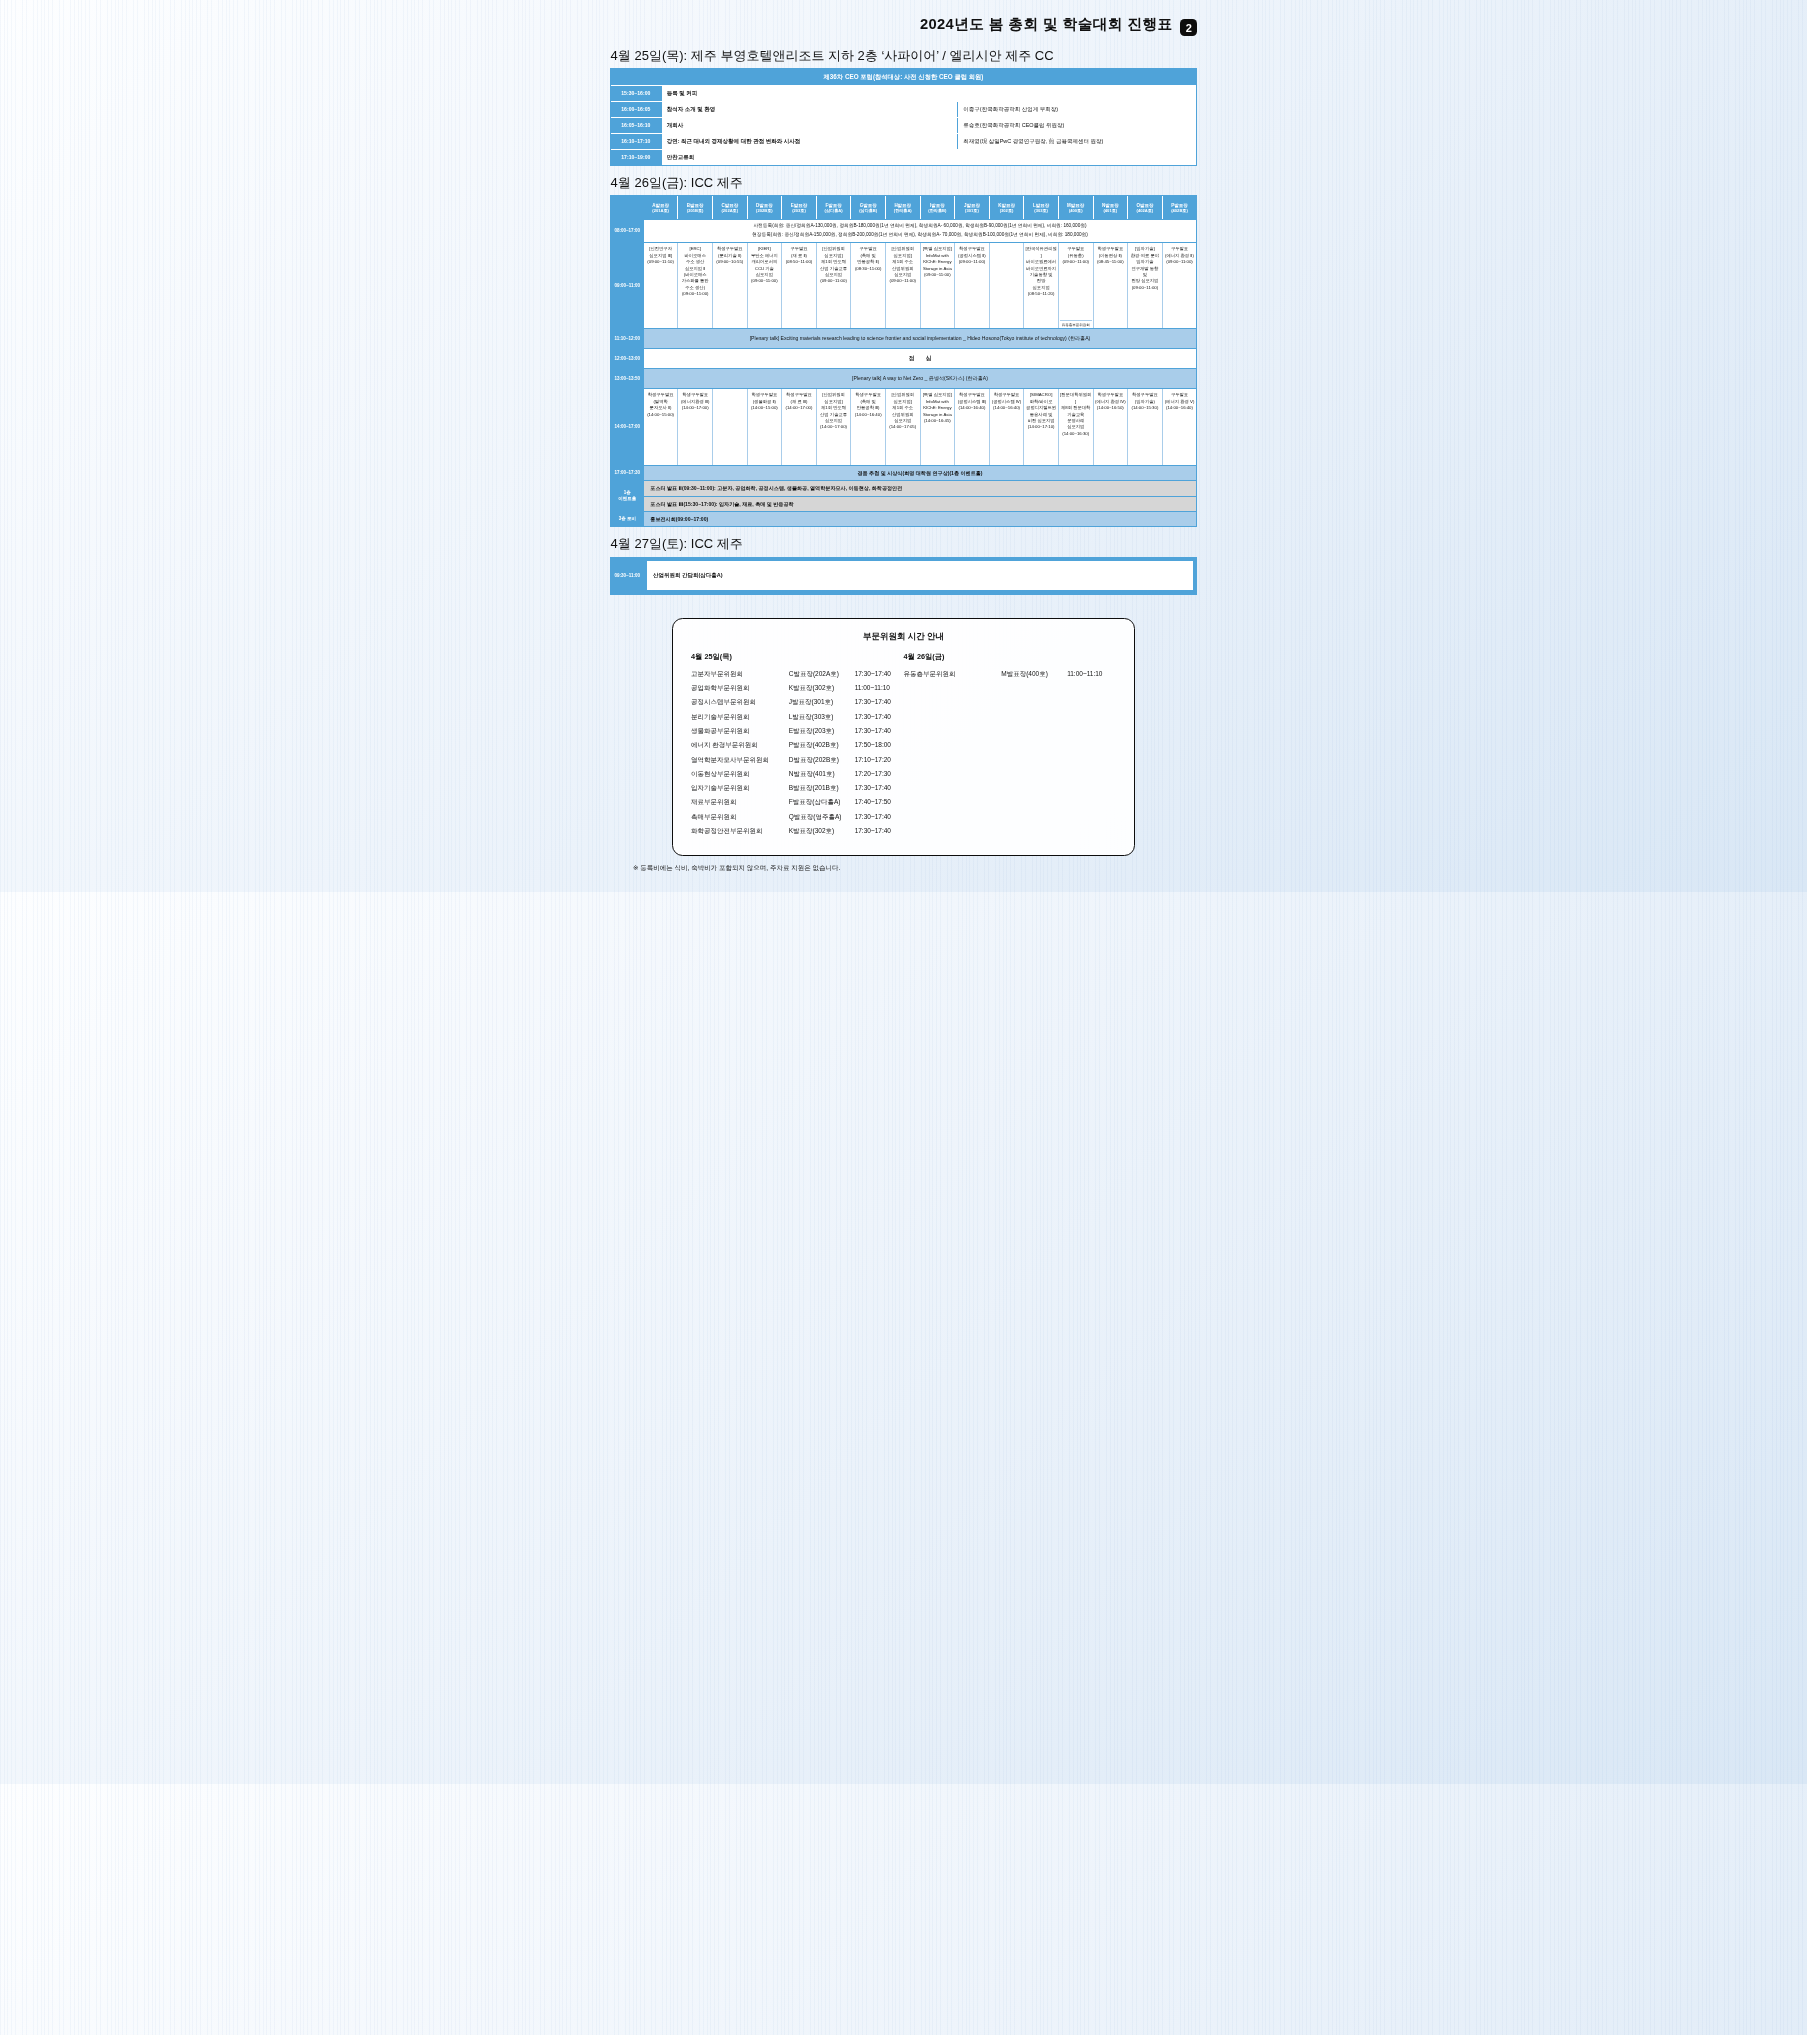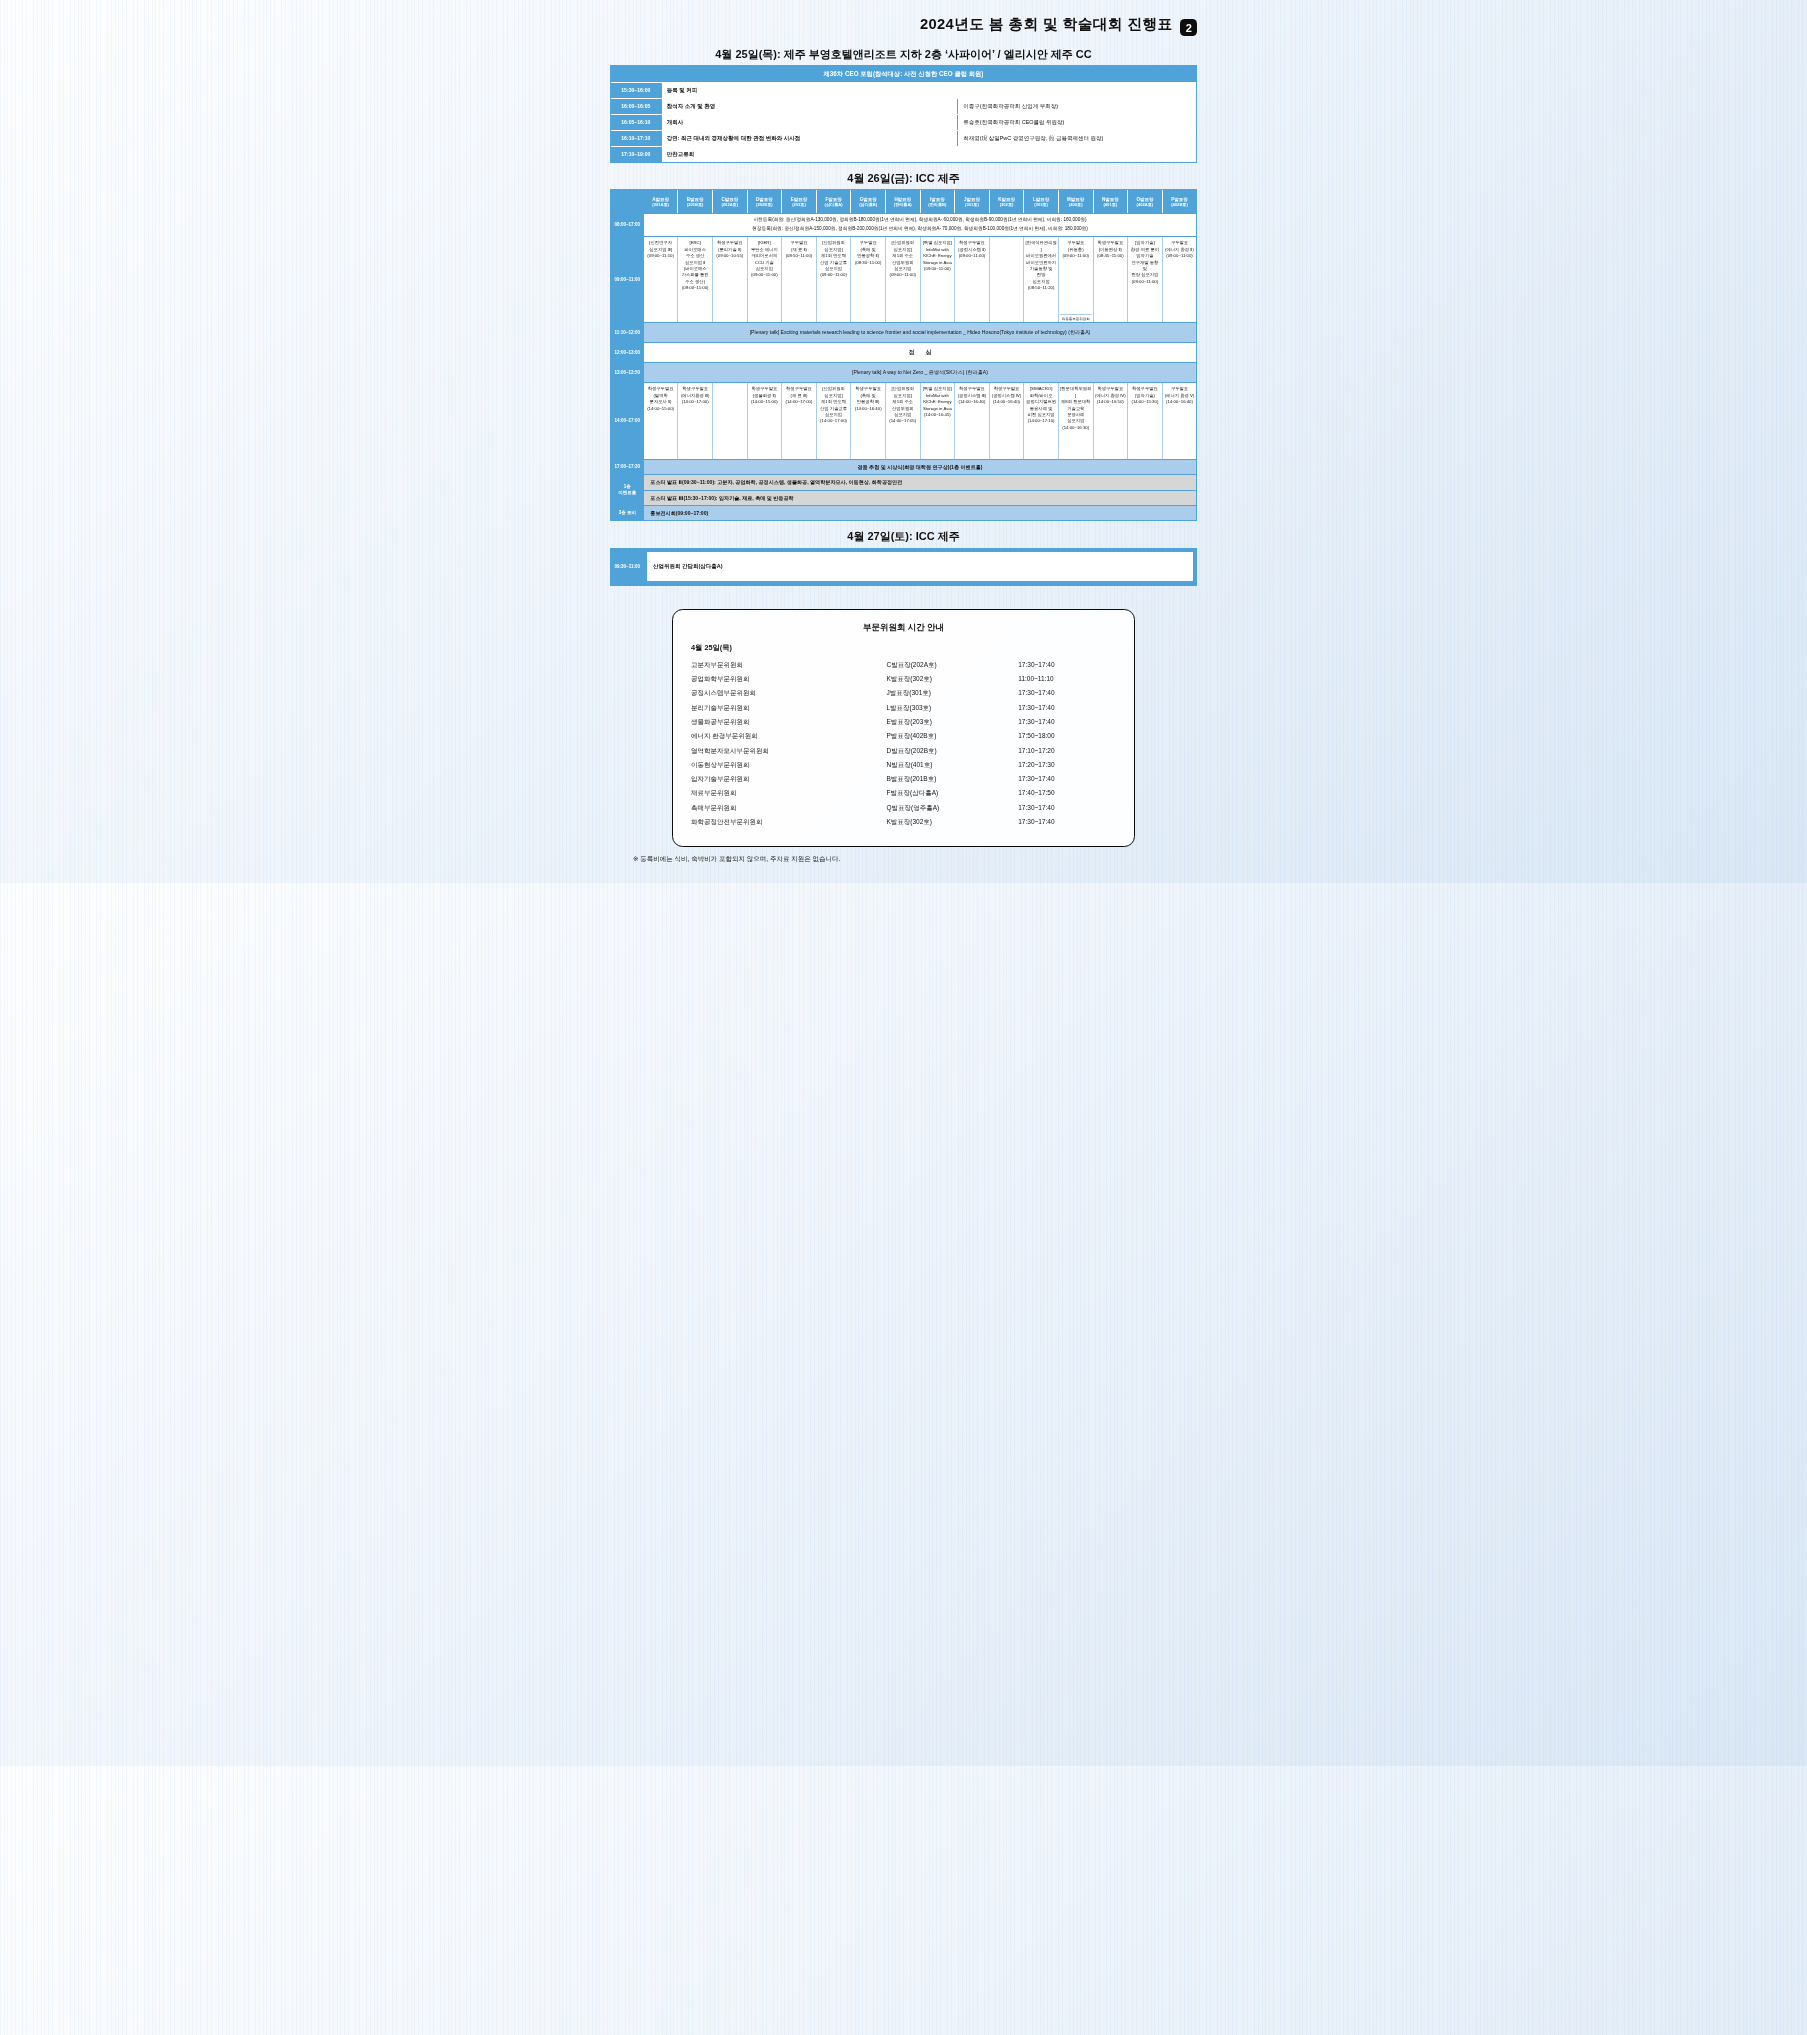--- a/index.html
+++ b/index.html
@@ -11,21 +11,21 @@
       linear-gradient(135deg,#fdfeff 0%,#eef4fb 45%,#d9e7f5 100%);
   }
   .page{width:602px;margin:0 auto;padding:10.6px 7.3px 19px;box-sizing:border-box;}
 
   
   .title-row{text-align:right;margin:4.9px 0 10.6px;}
   .main-title{font-size:14.7px;font-weight:bold;letter-spacing:0.4px;}
   .badge{display:inline-flex;width:17px;height:17px;margin-left:5.7px;background:#0d0d0d;color:#fff;
          border-radius:4.5px;align-items:center;justify-content:center;font-size:11px;font-weight:bold;vertical-align:-2.4px;}
 
-  .day-heading{font-size:11px;font-weight:bold;margin:8.1px 0.8px 3.3px;text-align:center;}
+  .day-heading{font-size:13px;font-weight:normal;margin:8.1px 0.8px 3.3px;}
 
   
   .ceo-table{border:0.8px solid #4fa3d9;background:#fff;}
   .ceo-header{background:#4fa3d9;color:#fff;font-size:6.3px;font-weight:bold;text-align:center;padding:3.3px 1.6px;}
   .ceo-row{display:flex;border-top:0.8px solid #fff;background:#4fa3d9;min-height:15px;}
   .ceo-row .t{flex:0 0 50px;background:#4fa3d9;color:#fff;font-weight:bold;font-size:5.1px;
               display:flex;align-items:center;justify-content:center;}
   .ceo-row .e{flex:1 1 0;background:#fff;font-size:5.5px;font-weight:bold;display:flex;align-items:center;
               padding:1.6px 4.9px;border-left:0.8px solid #4fa3d9;}
   .ceo-row .s{flex:0 0 228px;background:#fff;font-size:5.5px;display:flex;align-items:center;
@@ -623,19 +623,30 @@
               <span class="cm-time">17:30~17:40</span>
             </div>
 
             <div class="cm-row">
               <span class="cm-name">화학공정안전부문위원회</span>
               <span class="cm-room">K발표장(302호)</span>
               <span class="cm-time">17:30~17:40</span>
             </div>
           </div>
       </div>
+      <div class="box-col">
+        <div class="box-col-heading">4월 26일(금)</div>
+        <div>
+
+            <div class="cm-row">
+              <span class="cm-name">유동층부문위원회</span>
+              <span class="cm-room">M발표장(400호)</span>
+              <span class="cm-time">11:00~11:10</span>
+            </div>
+          </div>
+      </div>
     </div>
   </div>
 
   <div class="footnote">※ 등록비에는 식비, 숙박비가 포함되지 않으며, 주차료 지원은 없습니다.</div>
 
 </div>
 
 
 </body></html>

